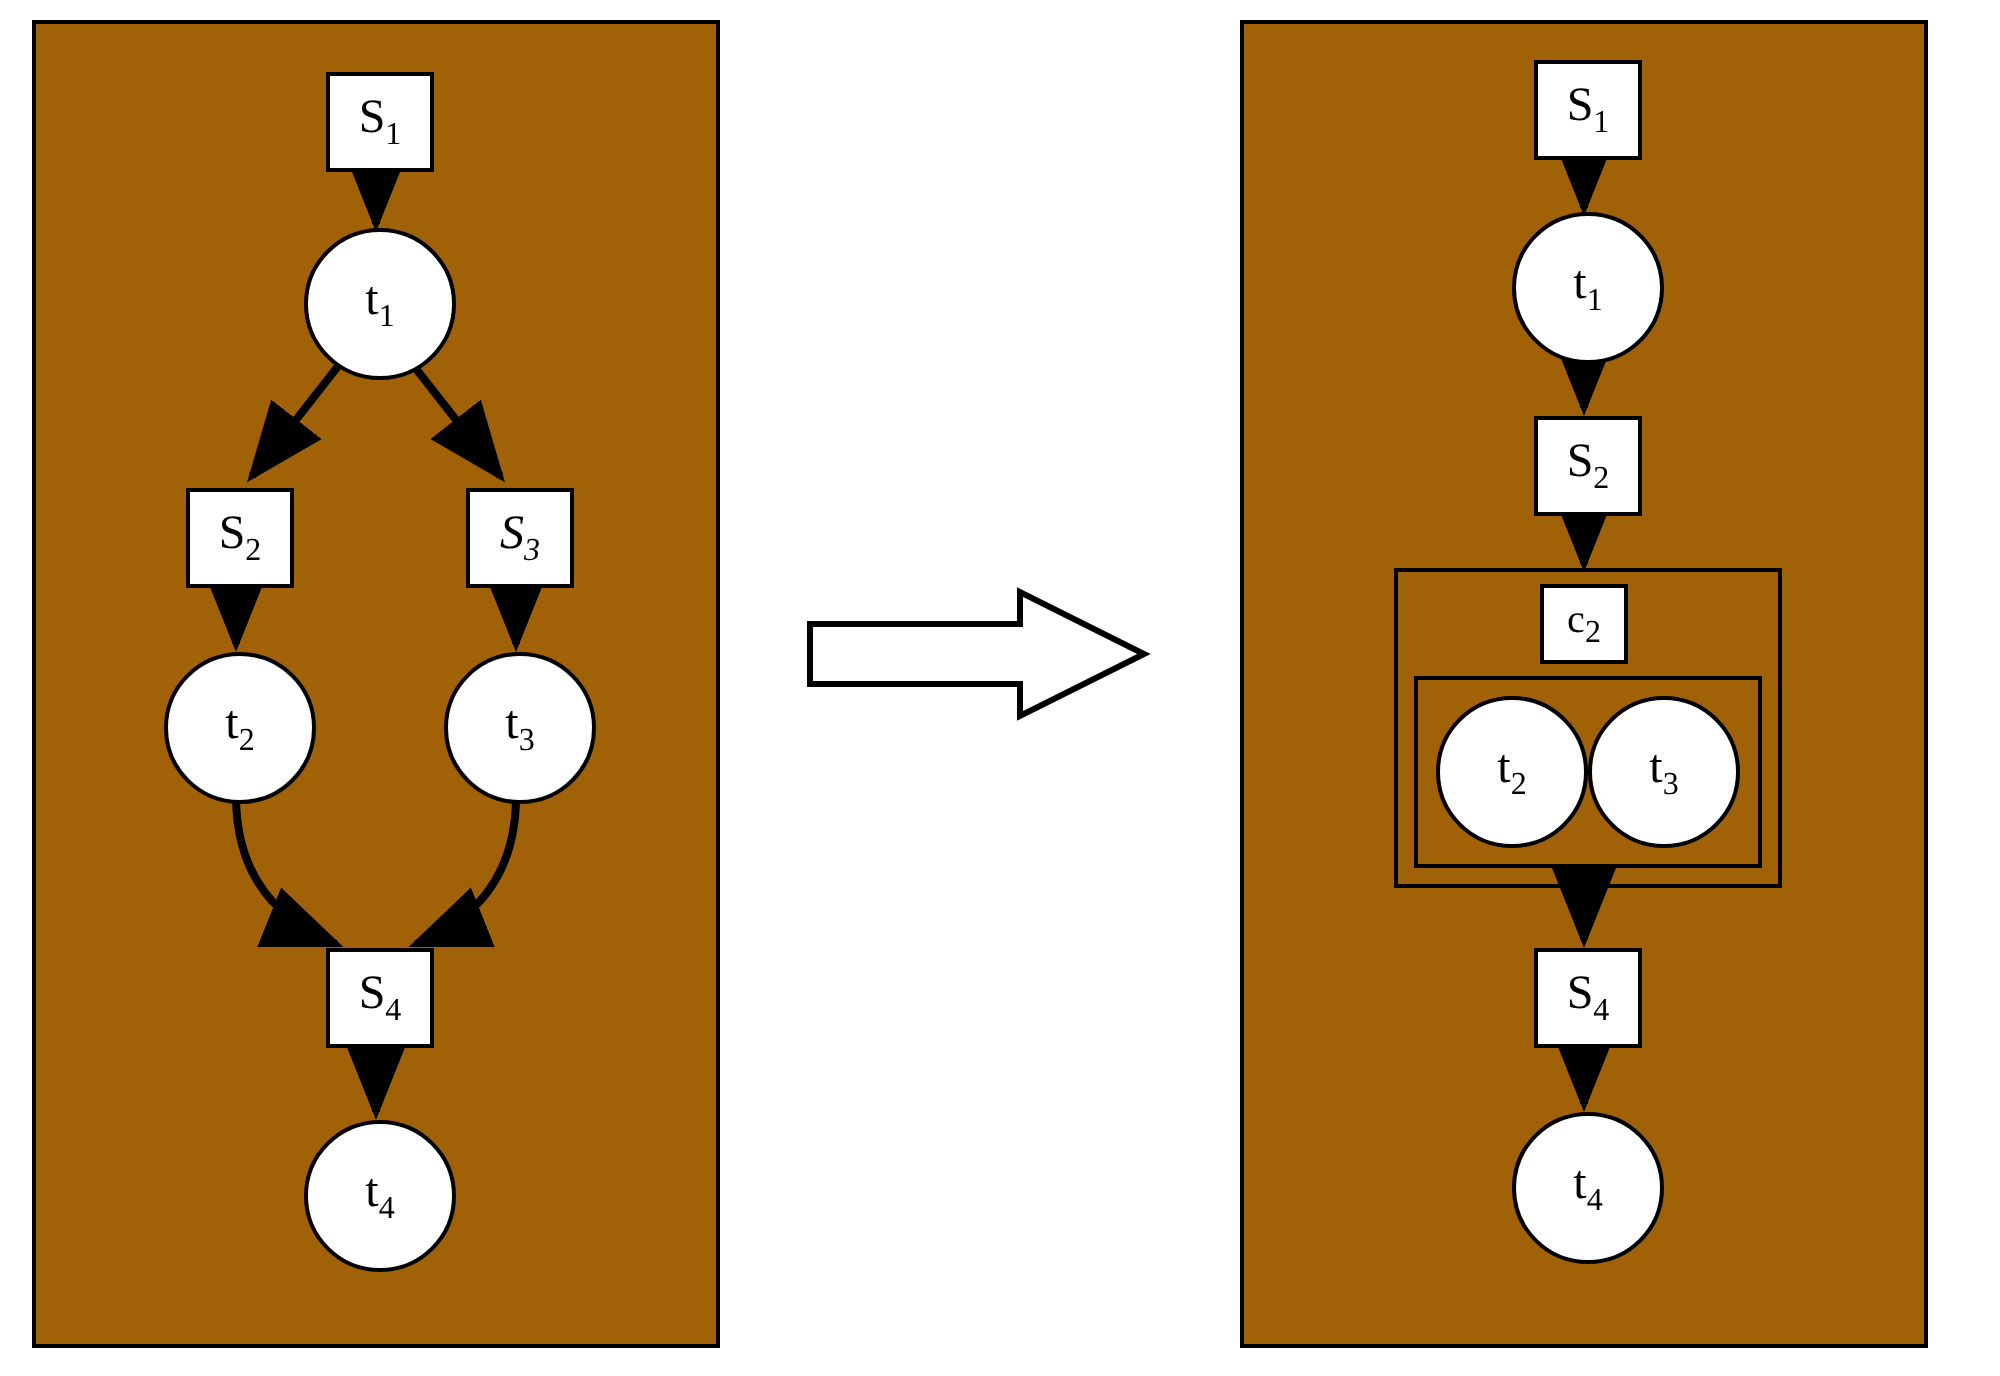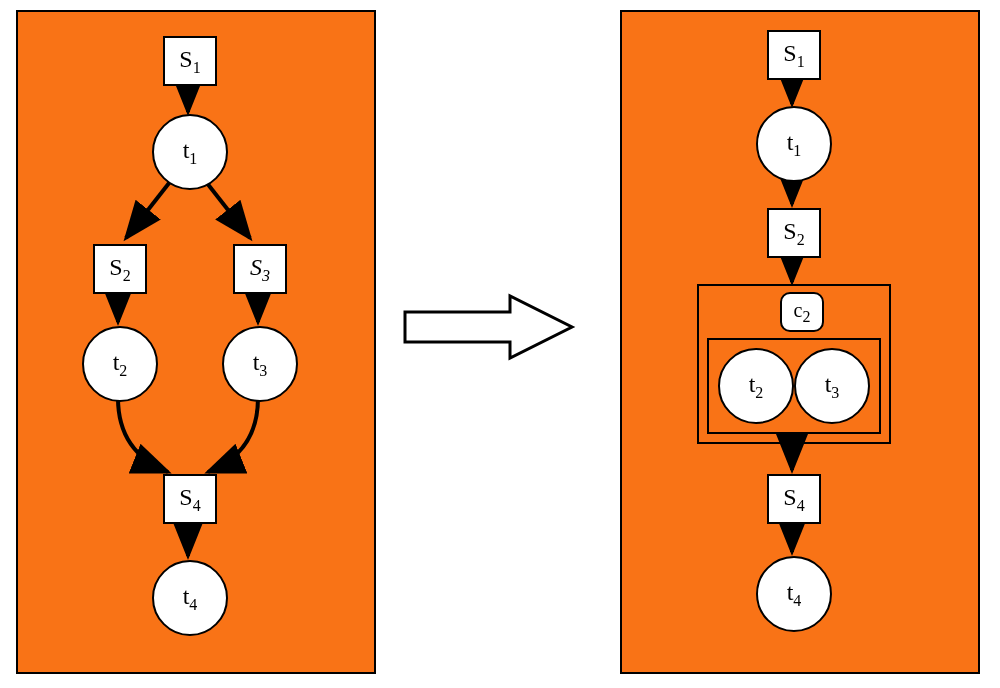--- a/index.html
+++ b/index.html
@@ -7,22 +7,21 @@
       padding: 0;
       font-family: "Times New Roman", serif;
       background: #fff;
       width: 1000px;
       height: 688px;
       position: relative;
     }
     .panel {
       position: absolute;
       border: 2px solid #000;
-      background: #f97316;
-      padding-left: 16px;
+      background: #a16207;
     }
     .node {
       position: absolute;
       display: flex;
       align-items: center;
       justify-content: center;
       font-size: 24px;
       background: #fff;
     }
     .node sub {
@@ -139,21 +138,21 @@
   </div>
   <div class="node circle" style="left:134px; top:94px; width:72px; height:72px;">
     <span><span>t</span><sub>1</sub></span>
   </div>
   <div class="node square" style="left:145px; top:196px; width:50px; height:46px;">
     <span><span>S</span><sub>2</sub></span>
   </div>
 
   <div class="group-outer" style="left:75px; top:272px; width:190px; height:156px;"></div>
 
-  <div class="node square" style="left:158px; top:280px; width:40px; height:36px; font-size:20px;border-radius:10px;">
+  <div class="node square" style="left:148px; top:280px; width:40px; height:36px; font-size:20px;">
     <span><span>c</span><sub>2</sub></span>
   </div>
 
   <div class="group-inner" style="left:85px; top:326px; width:170px; height:92px;"></div>
 
   <div class="node circle" style="left:96px; top:336px; width:72px; height:72px;">
     <span><span>t</span><sub>2</sub></span>
   </div>
   <div class="node circle" style="left:172px; top:336px; width:72px; height:72px;">
     <span><span>t</span><sub>3</sub></span>

